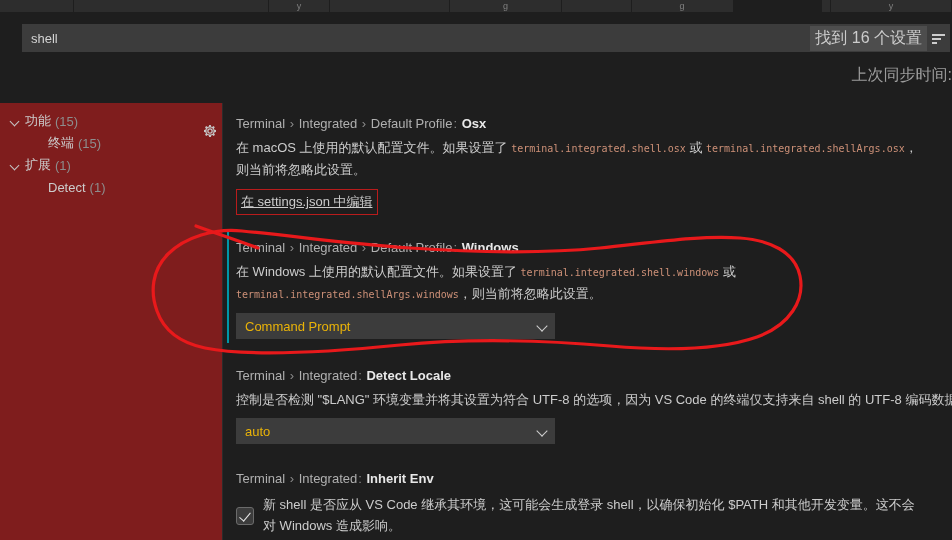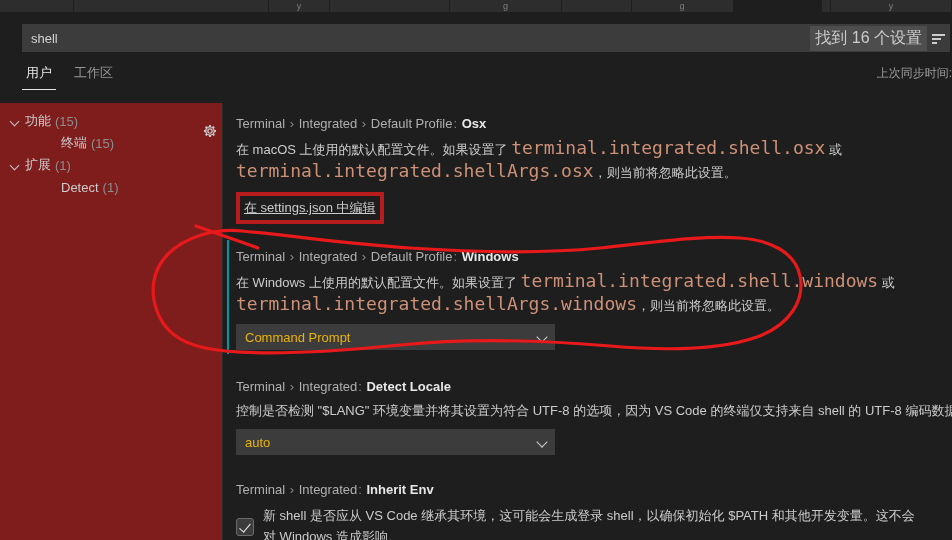--- a/index.html
+++ b/index.html
@@ -142,21 +142,21 @@
     content: "";
     position: absolute;
     left: -2px; right: -2px;
     bottom: 0;
     height: 1px;
     background: #e7e7e7;
   }
   .sync-label {
     position: absolute;
     right: 0; top: 3px;
-    font-size: 12px;
+    font-size: 16px;
     color: #9d9d9d;
     white-space: nowrap;
   }
 
   
   .toc {
     position: absolute;
     left: 0; top: 103px;
     width: 222px;
     height: 437px;
@@ -167,21 +167,21 @@
   .toc-row {
     height: 22px;
     display: flex;
     align-items: center;
     font-size: 13px;
     color: #cccccc;
     cursor: pointer;
     white-space: nowrap;
   }
   .toc-row.group { padding-left: 25px; }
-  .toc-row.child { padding-left: 61px; }
+  .toc-row.child { padding-left: 48px; }
   .chev {
     width: 16px;
     height: 16px;
     margin-left: -18px;
     margin-right: 2px;
     position: relative;
     flex: 0 0 auto;
   }
   .chev::before {
     content: "";
@@ -243,29 +243,29 @@
   .setting-title .leaf { color: #e8e8e8; font-weight: bold; }
 
   .setting-desc {
     font-size: 13px;
     line-height: 21px;
     color: #cccccc;
     max-width: 700px;
   }
   .setting-desc code {
     font-family: "DejaVu Sans Mono", "Liberation Mono", monospace;
-    font-size: 18px;
+    font-size: 10px;
     color: #ce9178;
   }
 
   .edit-link-wrap {
     display: inline-block;
     margin-top: 9px;
     padding: 2px 4px 3px 4px;
-    border: 4px solid #b91c1c;
+    border: 1px solid #b91c1c;
     outline: 1px solid transparent;
   }
   .edit-link {
     font-size: 13px;
     color: #cccccc;
     text-decoration: underline;
     cursor: pointer;
     white-space: nowrap;
   }
 
@@ -380,24 +380,20 @@
         <div class="count-badge">找到 16 个设置</div>
         <div class="filter-icon">
           <i></i>
             <i></i>
             <i></i>
         </div>
       </div>
     </div>
 
     <div class="tabs-row">
-      <div class="tabs-left">
-        <div class="stab active">用户</div>
-        <div class="stab">工作区</div>
-      </div>
       <div class="sync-label">上次同步时间:</div>
     </div>
   </div>
 
   <div class="toc">
     <div class="toc-row group">
       <span class="chev"></span>
       <span>功能</span>
       <span class="toc-count">(15)</span>
     </div>

